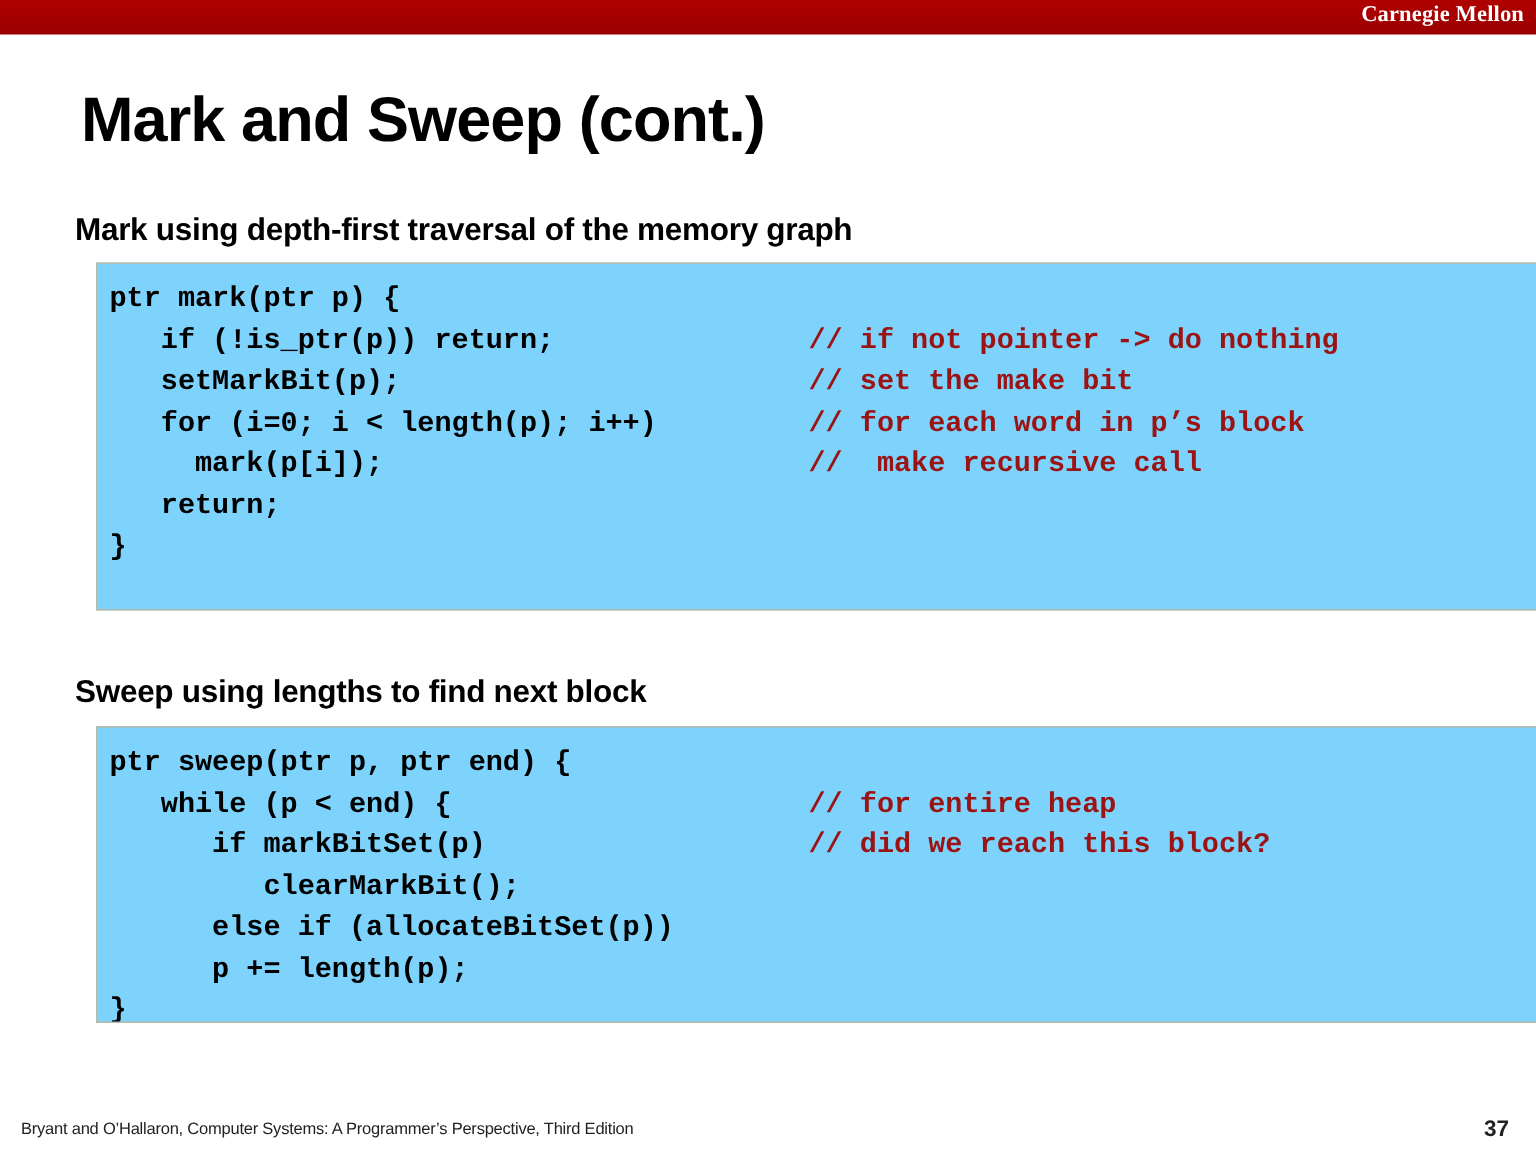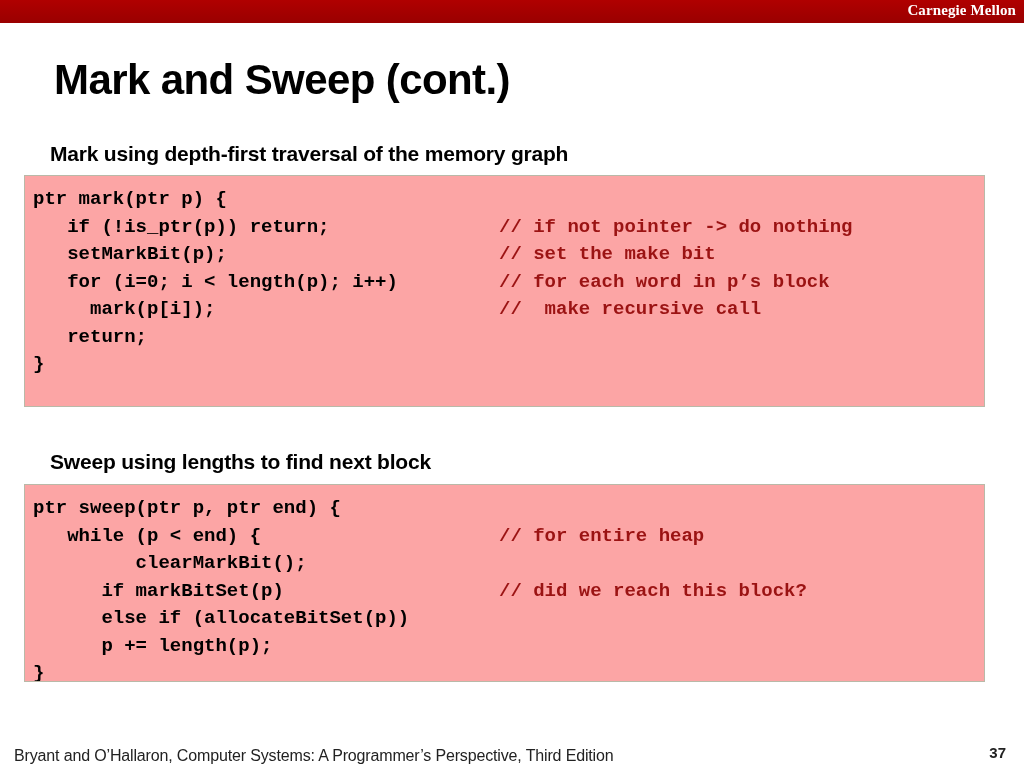--- a/index.html
+++ b/index.html
@@ -59,28 +59,29 @@
     color: #000000;
     letter-spacing: -0.2px;
     white-space: nowrap;
   }
   #bullet-1 { left: 50px; top: 142px; }
   #bullet-2 { left: 50px; top: 450px; }
 
   
   .code-block {
     position: absolute;
-    background: #fca5a5;
+    background: #7dd3fc;
     border: 1px solid #b9b9a8;
     box-sizing: border-box;
     font-family: "Liberation Mono", "DejaVu Sans Mono", monospace;
     font-size: 19px;
     font-weight: bold;
     color: #000000;
     overflow: hidden;
+    margin-left: 40px;
   }
   #code-block-mark {
     left: 24px;
     top: 175px;
     width: 961px;
     height: 232px;
   }
   #code-block-sweep {
     left: 24px;
     top: 484px;
@@ -105,21 +106,21 @@
     top: 0;
     color: #9b1313;
     white-space: pre;
   }
 
   
   .footer-text {
     position: absolute;
     left: 14px;
     top: 747px;
-    font-size: 16px;
+    font-size: 11px;
     color: #222222;
     white-space: nowrap;
     letter-spacing: -0.15px;
   }
   .footer-page {
     position: absolute;
     right: 18px;
     top: 744px;
     font-size: 15px;
     font-weight: bold;
@@ -148,22 +149,22 @@
       <div class="code-line"><span class="code-text">}</span></div>
     </div>
 </div>
 
 <div class="bullet-heading" id="bullet-2">Sweep using lengths to find next block</div>
 
 <div class="code-block" id="code-block-sweep">
   <div class="code-lines">
       <div class="code-line"><span class="code-text">ptr sweep(ptr p, ptr end) {</span></div>
       <div class="code-line"><span class="code-text">   while (p &lt; end) {</span><span class="code-comment">// for entire heap</span></div>
+      <div class="code-line"><span class="code-text">      if markBitSet(p)</span><span class="code-comment">// did we reach this block?</span></div>
       <div class="code-line"><span class="code-text">         clearMarkBit();</span></div>
-      <div class="code-line"><span class="code-text">      if markBitSet(p)</span><span class="code-comment">// did we reach this block?</span></div>
       <div class="code-line"><span class="code-text">      else if (allocateBitSet(p))</span></div>
       <div class="code-line"><span class="code-text">      p += length(p);</span></div>
       <div class="code-line"><span class="code-text">}</span></div>
     </div>
 </div>
 
 <div class="footer-text">Bryant and O’Hallaron, Computer Systems: A Programmer’s Perspective, Third Edition</div>
 <div class="footer-page">37</div>
 
 </body></html>

